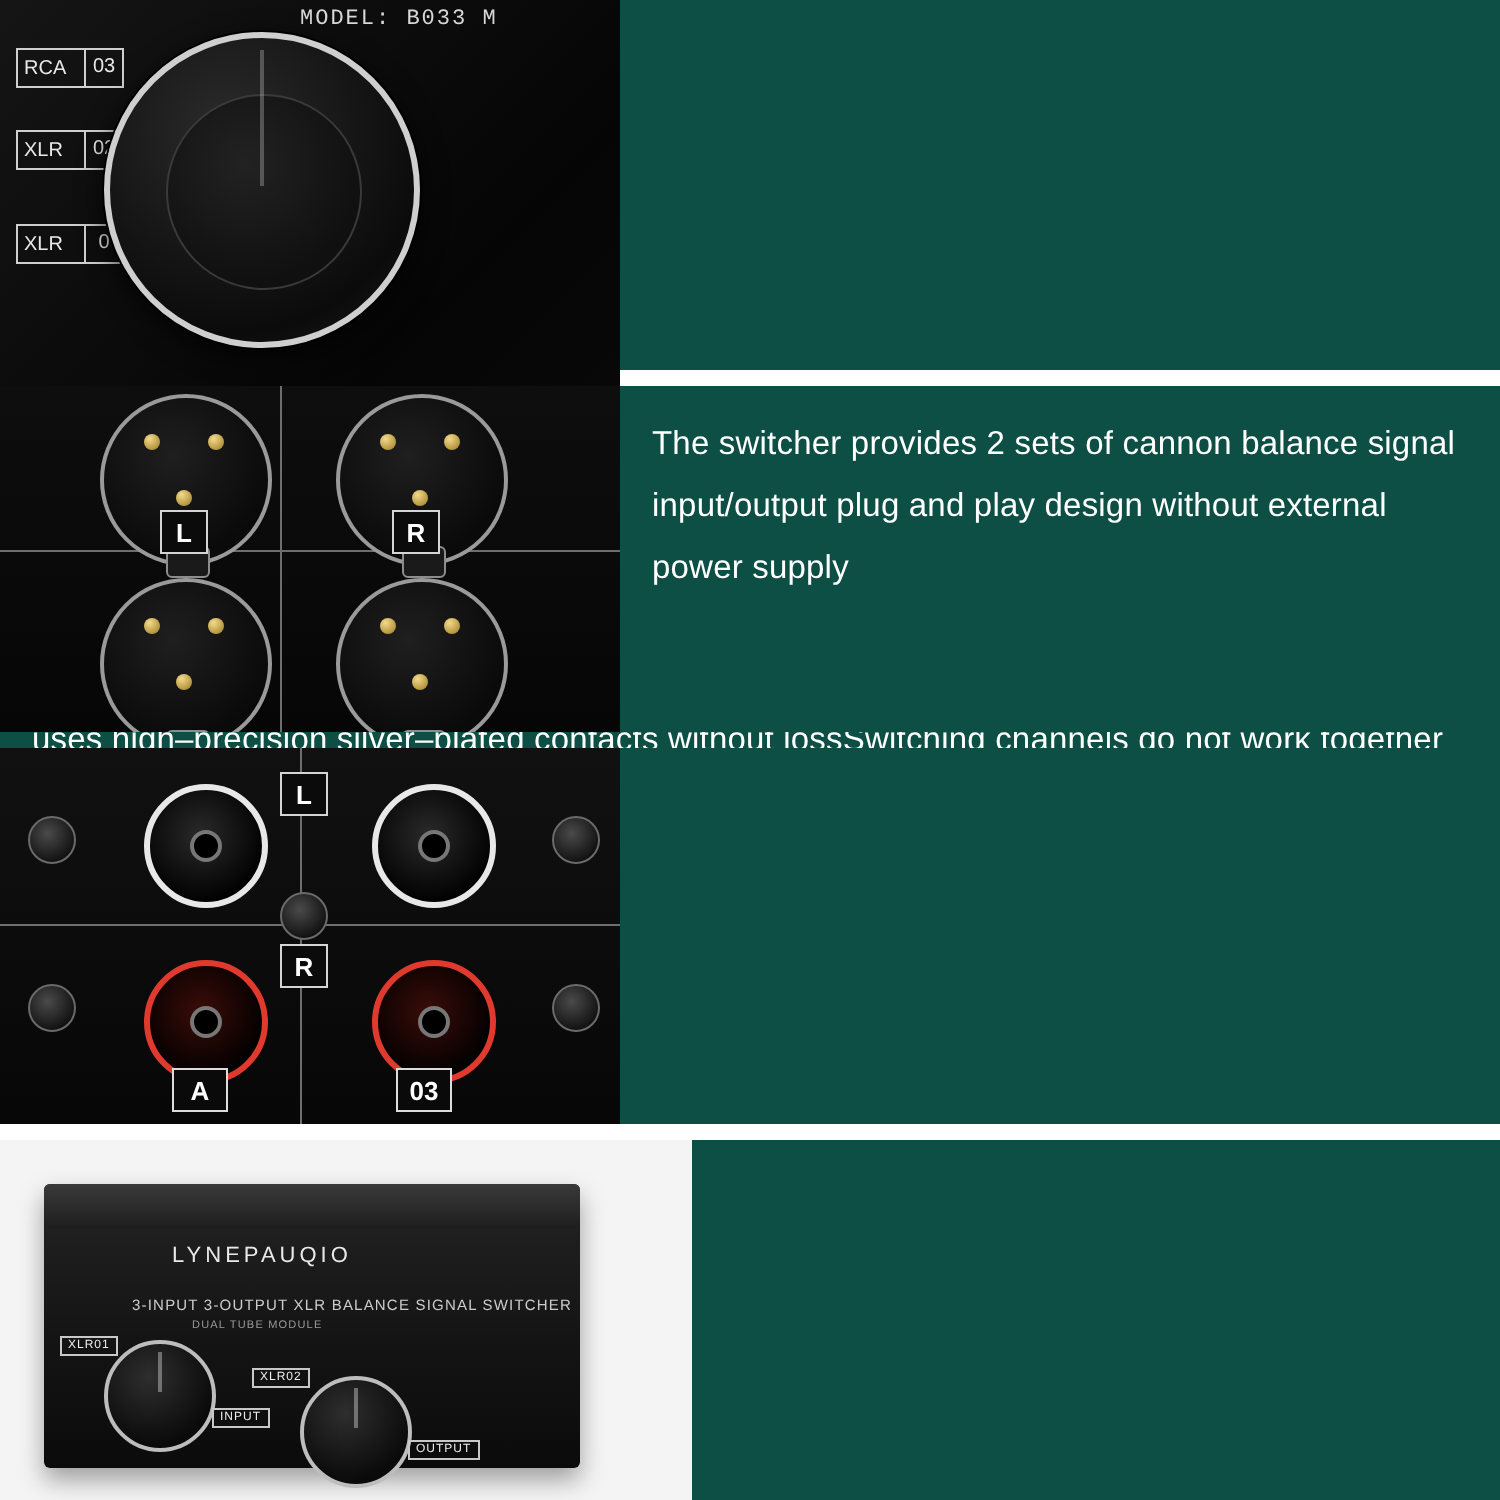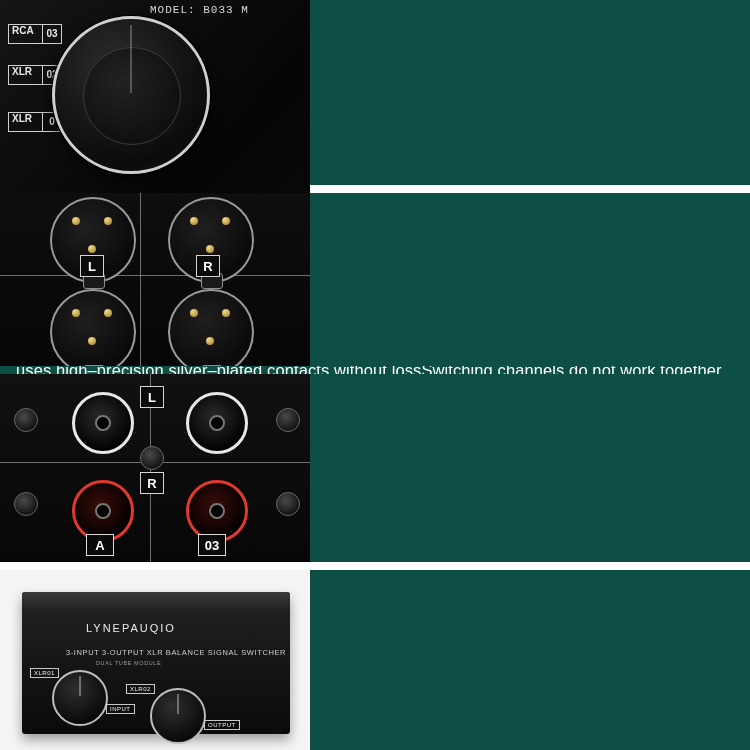--- a/index.html
+++ b/index.html
@@ -75,22 +75,22 @@
   }
   .tag {
     position: absolute;
     left: 8px;
     width: 52px;
     height: 18px;
     border: 1px solid #cfcfcf;
     color: #e8e8e8;
     font-size: 10px;
     display: flex;
-    font-family: "Liberation Sans", sans-serif;
-    font-weight: bold;
+    align-items: center;
+    font-family: "Liberation Sans", sans-serif;
   }
   .tag .t-name {
     padding-left: 3px;
     flex: 1 1 auto;
   }
   .tag .t-num {
     border-left: 1px solid #cfcfcf;
     width: 18px;
     text-align: center;
     height: 100%;
@@ -269,21 +269,21 @@
     width: 26px;
     height: 20px;
     display: flex;
     align-items: center;
     justify-content: center;
     background: #0a0a0a;
   }
 
   
   .r4 { height: 183px; }
-  .r4 .photo { background: #b91c1c; }
+  .r4 .photo { background: #b91c1c; padding-left: 36px; }
   .device-bg {
     position: absolute;
     inset: 0;
     background: #f4f4f4;
   }
   .device {
     position: absolute;
     left: 22px;
     top: 22px;
     width: 268px;
@@ -420,20 +420,23 @@
           <span class="pin p1"></span>
           <span class="pin p2"></span>
           <span class="pin p3"></span>
           <span class="latch"></span>
         </div>
 
         <div class="lr-badge" style="left:80px; top:62px;">L</div>
         <div class="lr-badge" style="left:196px; top:62px;">R</div>
       </div>
     </div>
+    <div class="text-pane">
+      <p>The switcher provides 2 sets of cannon balance signal input/output plug and play design without external power supply</p>
+    </div>
   </div>
 
   <div class="row-gap"></div>
 
   <div class="feature-row r3">
     <div class="photo">
       <div class="rca-area">
         <div class="hline" style="top:88px;"></div>
         <div class="vline" style="left:150px;"></div>
 

